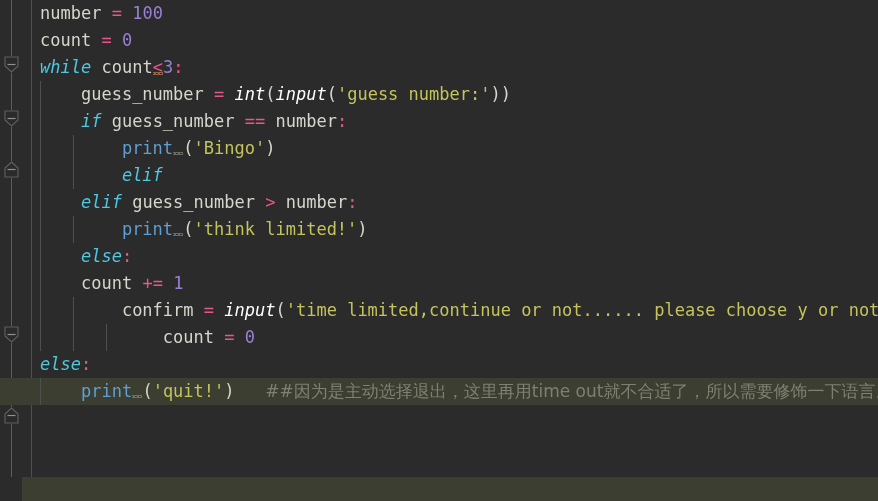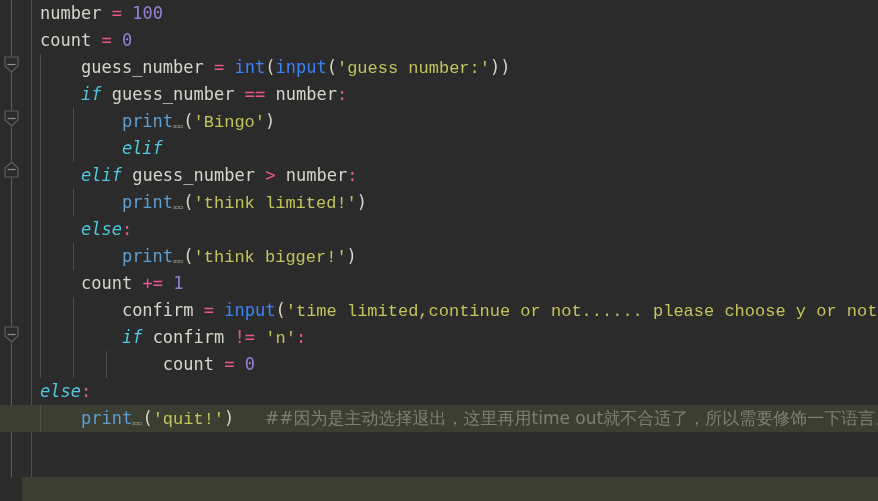--- a/index.html
+++ b/index.html
@@ -83,22 +83,22 @@
     top: 0;
     width: 1px;
     height: 27px;
     background: #4e524e;
   }
 
   
   .kw      { color: #4ec9e0; font-style: italic; }   
   .op      { color: #e8568f; }                       
   .num     { color: #9a7fd6; }                       
-  .str     { color: #c4c45c; font-family: Liberation Mono, monospace; }                       
-  .bfunc   { color: #3b82f6; }                       
+  .str     { color: #c4c45c; }                       
+  .bfunc   { color: #ffffff; font-style: italic; }                       
   .pfunc   { color: #5f9fd4; }                       
   .ident   { color: #d6d6cc; }
   .punct   { color: #d6d6cc; }
   .colon   { color: #e8568f; }
   .comment { color: #7e8071; }
 
   
   .squig {
     position: relative;
   }
@@ -197,31 +197,30 @@
           <path d="M9.5,2 L16,8 L16,17 L3,17 L3,8 Z" fill="none" stroke="#5c5f5c" stroke-width="1.2"></path>
           <line x1="5.5" y1="9.5" x2="13.5" y2="9.5" stroke="#8e918e" stroke-width="1.2"></line>
         </svg>
       </div>
     </div>
   <div id="gutter-sep"></div>
 
   <div id="code">
       <div class="line"><span></span><span class="ident">number</span><span class="punct"> </span><span class="op">=</span><span class="punct"> </span><span class="num">100</span></div>
       <div class="line"><span></span><span class="ident">count</span><span class="punct"> </span><span class="op">=</span><span class="punct"> </span><span class="num">0</span></div>
+      <div class="line"><span></span><span class="kw">while</span><span class="punct"> </span><span class="ident">count</span><span class="op wavy">&lt;</span><span class="num">3</span><span class="colon">:</span></div>
       <div class="line"><div class="iguide" style="left: 40px;"></div><span>    </span><span class="ident">guess_number</span><span class="punct"> </span><span class="op">=</span><span class="punct"> </span><span class="bfunc">int</span><span class="punct">(</span><span class="bfunc">input</span><span class="punct">(</span><span class="str">'guess number:'</span><span class="punct">))</span></div>
       <div class="line"><div class="iguide" style="left: 40px;"></div><span>    </span><span class="kw">if</span><span class="punct"> </span><span class="ident">guess_number</span><span class="punct"> </span><span class="op">==</span><span class="punct"> </span><span class="ident">number</span><span class="colon">:</span></div>
       <div class="line"><div class="iguide" style="left: 40px;"></div><div class="iguide" style="left: 73px;"></div><span>        </span><span class="pfunc">print</span><span class="punct squig"> </span><span class="punct">(</span><span class="str">'Bingo'</span><span class="punct">)</span></div>
       <div class="line"><div class="iguide" style="left: 40px;"></div><div class="iguide" style="left: 73px;"></div><span>        </span><span class="kw">elif</span></div>
       <div class="line"><div class="iguide" style="left: 40px;"></div><span>    </span><span class="kw">elif</span><span class="punct"> </span><span class="ident">guess_number</span><span class="punct"> </span><span class="op">&gt;</span><span class="punct"> </span><span class="ident">number</span><span class="colon">:</span></div>
       <div class="line"><div class="iguide" style="left: 40px;"></div><div class="iguide" style="left: 73px;"></div><span>        </span><span class="pfunc">print</span><span class="punct squig"> </span><span class="punct">(</span><span class="str">'think limited!'</span><span class="punct">)</span></div>
       <div class="line"><div class="iguide" style="left: 40px;"></div><span>    </span><span class="kw">else</span><span class="colon">:</span></div>
-      <div class="line"><div class="iguide" style="left: 40px;"></div><div class="iguide" style="left: 73px;"></div><span>        </span><span class="pfunc">print</span><span class="punct squig"> </span><span class="punct">(</span><span class="str">'think bigger!'</span><span class="punct">)</span></div>
       <div class="line"><div class="iguide" style="left: 40px;"></div><span>    </span><span class="ident">count</span><span class="punct"> </span><span class="op">+=</span><span class="punct"> </span><span class="num">1</span></div>
       <div class="line"><div class="iguide" style="left: 40px;"></div><div class="iguide" style="left: 73px;"></div><span>        </span><span class="ident">confirm</span><span class="punct"> </span><span class="op">=</span><span class="punct"> </span><span class="bfunc">input</span><span class="punct">(</span><span class="str">'time limited,continue or not...... please choose y or not!'</span></div>
-      <div class="line"><div class="iguide" style="left: 40px;"></div><div class="iguide" style="left: 73px;"></div><span>        </span><span class="kw">if</span><span class="punct"> </span><span class="ident">confirm</span><span class="punct"> </span><span class="op">!=</span><span class="punct"> </span><span class="str">'n'</span><span class="colon">:</span></div>
       <div class="line"><div class="iguide" style="left: 40px;"></div><div class="iguide" style="left: 73px;"></div><div class="iguide" style="left: 106px;"></div><span>            </span><span class="ident">count</span><span class="punct"> </span><span class="op">=</span><span class="punct"> </span><span class="num">0</span></div>
       <div class="line"><span></span><span class="kw">else</span><span class="colon">:</span></div>
       <div class="line hl"><div class="iguide" style="left: 40px;"></div><span>    </span><span class="pfunc">print</span><span class="punct squig"> </span><span class="punct">(</span><span class="str">'quit!'</span><span class="punct">)</span><span class="punct">   </span><span class="comment cjk">##因为是主动选择退出，这里再用time out就不合适了，所以需要修饰一下语言。</span></div>
     </div>
 
   <div id="bottom-strip"></div>
   <div id="bottom-strip-left"></div>
 </div>
 
 </body></html>

